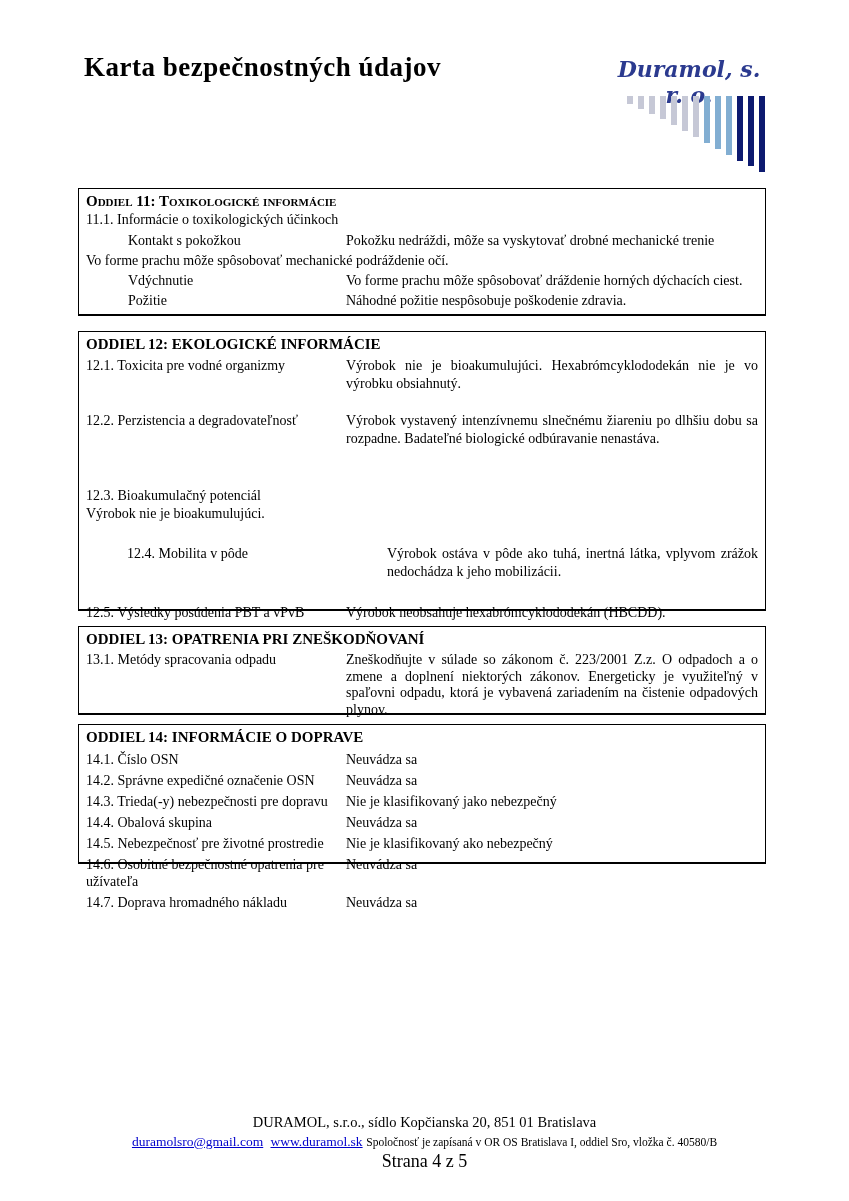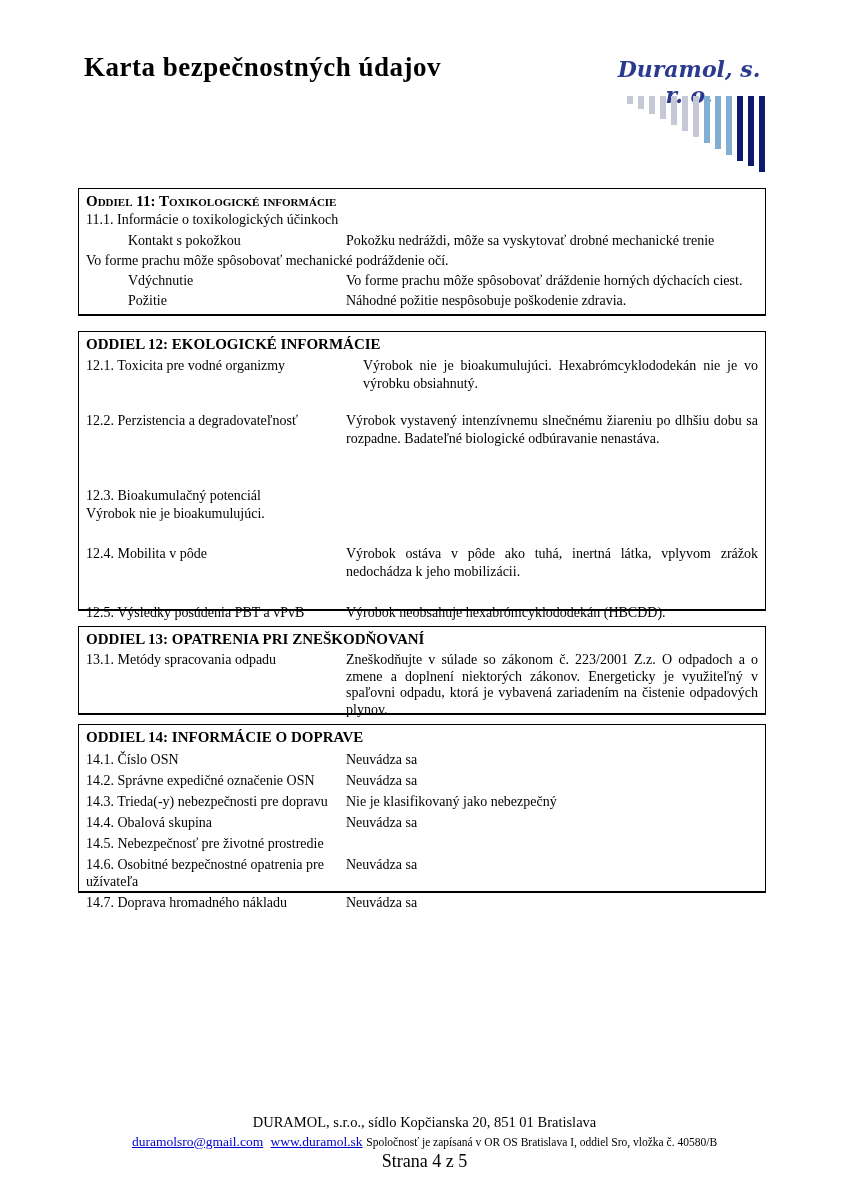--- a/index.html
+++ b/index.html
@@ -42,26 +42,26 @@
   .subheading { line-height: 18px; }
 
   .row { display: flex; margin-top: 3px; }
   .row-label { width: 260px; flex-shrink: 0; padding-right: 6px; }
   .row-value { flex: 1; }
   .indent .row-label { padding-left: 42px; width: 260px; }
   .just .row-value { text-align: justify; }
 
   #sec11 { top: 188px; height: 128px; line-height: 17px; }
   #sec12 { top: 331px; height: 280px; }
-  #sec12 .row.r0 { min-height: 52px; gap: 17px; }
+  #sec12 .row.r0 { min-height: 52px; }
   #sec12 .row.r1 { min-height: 72px; }
   #sec12 .row.r2 { min-height: 55px; flex-direction: column; }
-  #sec12 .row.r3 { min-height: 56px; }
+  #sec12 .row.r3 { min-height: 56px; margin-left: 41px; }
   #sec13 { top: 626px; height: 89px; line-height: 16.5px; }
-  #sec14 { top: 724px; height: 169px; line-height: 17px; }
+  #sec14 { top: 724px; height: 140px; line-height: 17px; }
   #sec14 .row { margin-top: 4px; }
 
   
   .footer {
     position: absolute; left: 0; top: 1113px; width: 849px;
     text-align: center; font-size: 14.5px; line-height: 19px;
   }
   .footer .reg { font-size: 11.5px; }
   .footer a, .footer .link {
     color: #0000cc; text-decoration: underline; cursor: pointer; font-size: 13.5px;
@@ -157,20 +157,21 @@
     <div class="row">
       <div class="row-label">14.3. Trieda(-y) nebezpečnosti pre dopravu</div>
       <div class="row-value">Nie je klasifikovaný jako nebezpečný</div>
     </div>
     <div class="row">
       <div class="row-label">14.4. Obalová skupina</div>
       <div class="row-value">Neuvádza sa</div>
     </div>
     <div class="row">
       <div class="row-label">14.5. Nebezpečnosť pre životné prostredie</div>
+      <div class="row-value">Nie je klasifikovaný ako nebezpečný</div>
     </div>
     <div class="row">
       <div class="row-label">14.6. Osobitné bezpečnostné opatrenia pre užívateľa</div>
       <div class="row-value">Neuvádza sa</div>
     </div>
     <div class="row">
       <div class="row-label">14.7. Doprava hromadného nákladu</div>
       <div class="row-value">Neuvádza sa</div>
     </div>
   </div>

